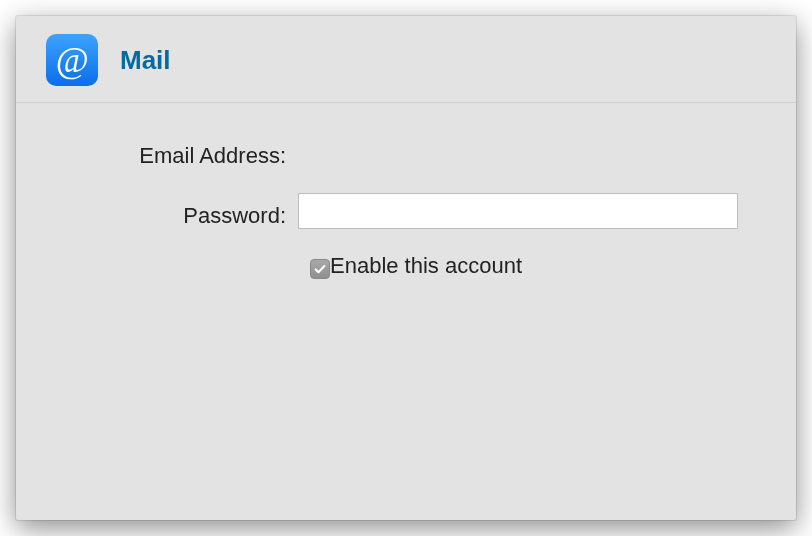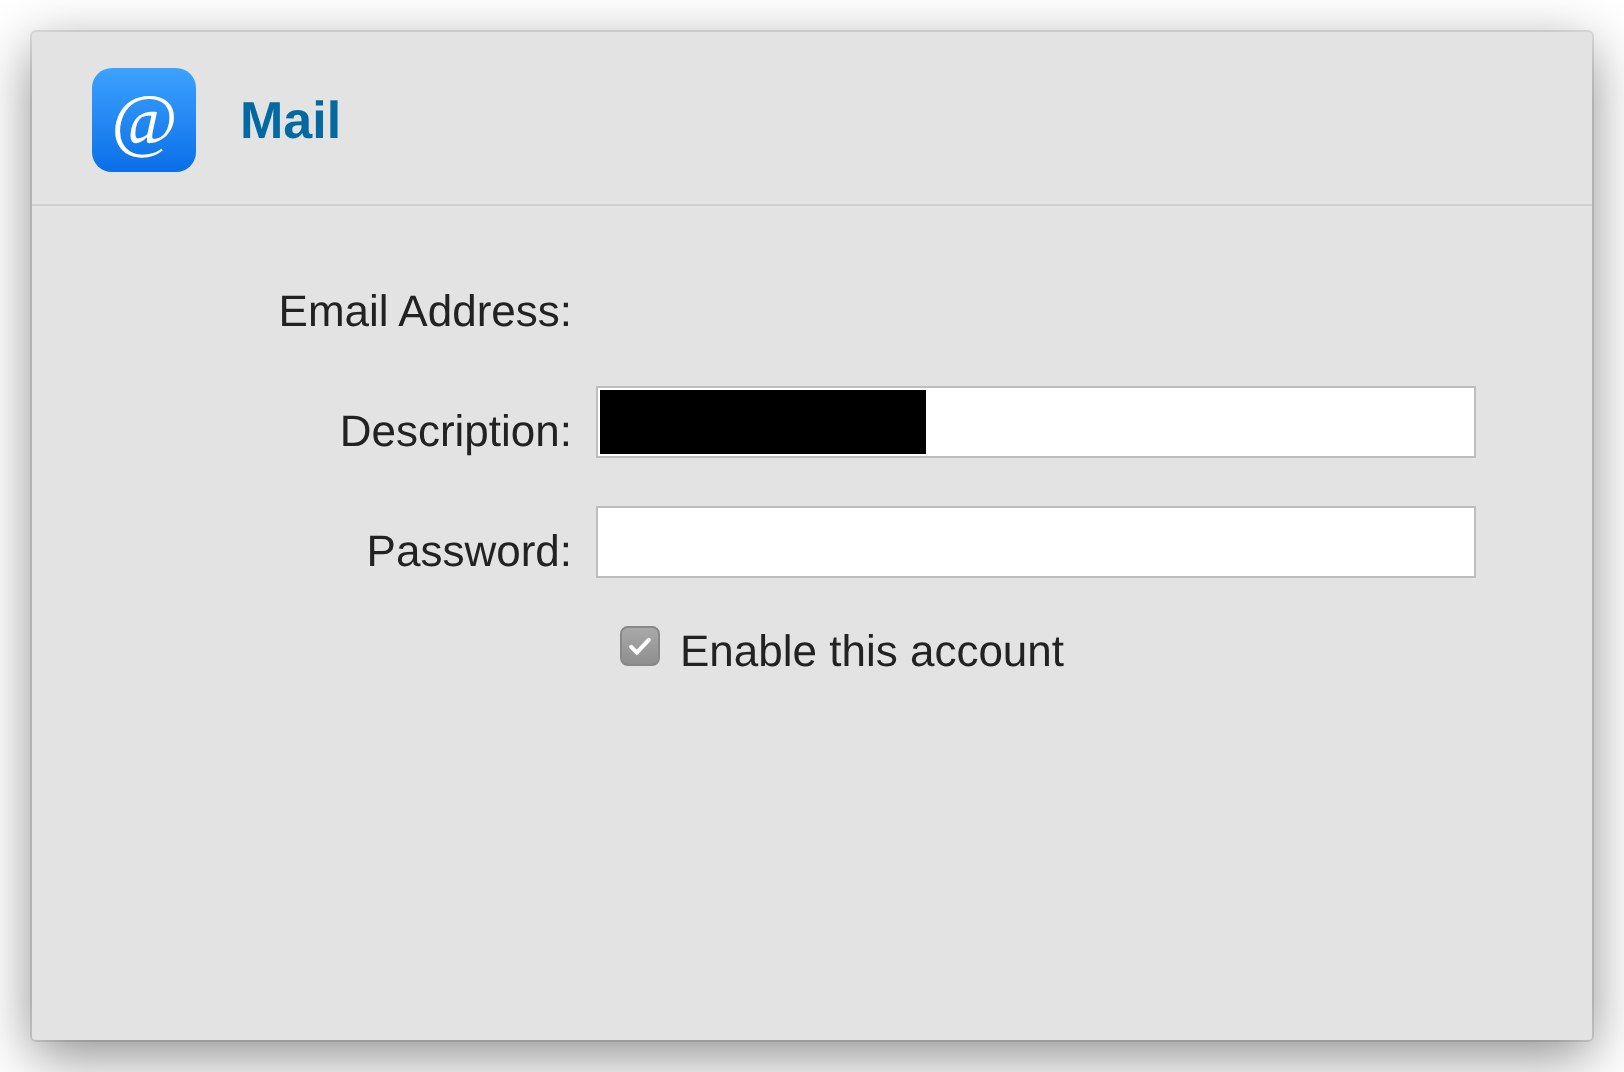--- a/index.html
+++ b/index.html
@@ -88,24 +88,23 @@
       top: 2px;
       left: 2px;
       height: 32px;
       background: #000;
       pointer-events: none;
     }
     .desc-redact { width: 163px; }
     .name-redact { width: 90px; }
     .checkbox-row {
       display: flex;
-      align-items: flex-start;
+      align-items: flex-end;
       margin-left: 248px;
       margin-top: 6px;
-      gap: 10px;
     }
     .mac-checkbox {
       width: 20px;
       height: 20px;
       border-radius: 4px;
       background: linear-gradient(180deg, #a9a9a9 0%, #8f8f8f 100%);
       border: 1px solid #888;
       display: flex;
       align-items: center;
       justify-content: center;
@@ -139,27 +138,20 @@
     <div class="app-title">Mail</div>
   </div>
 
   <div class="form-area">
 
     <div class="row">
       <div class="row-label">Email Address:</div>
       <div class="row-field"></div>
     </div>
 
-    <div class="row">
-      <div class="row-label">Description:</div>
-      <div class="row-field redact-wrap">
-        <input type="text" class="desc-input" value="@gmail.com" style="">
-        <div class="redact-overlay desc-redact"></div>
-      </div>
-    </div>
 
 
     <div class="row">
       <div class="row-label">Password:</div>
       <div class="row-field">
         <input type="password" value="" style="">
       </div>
     </div>
 
     <div class="checkbox-row">

